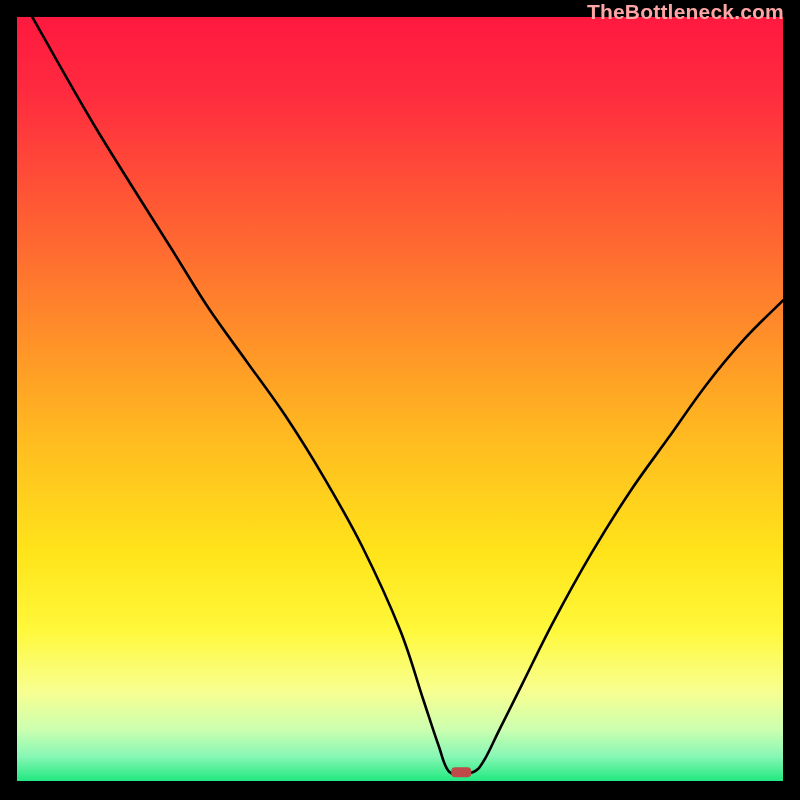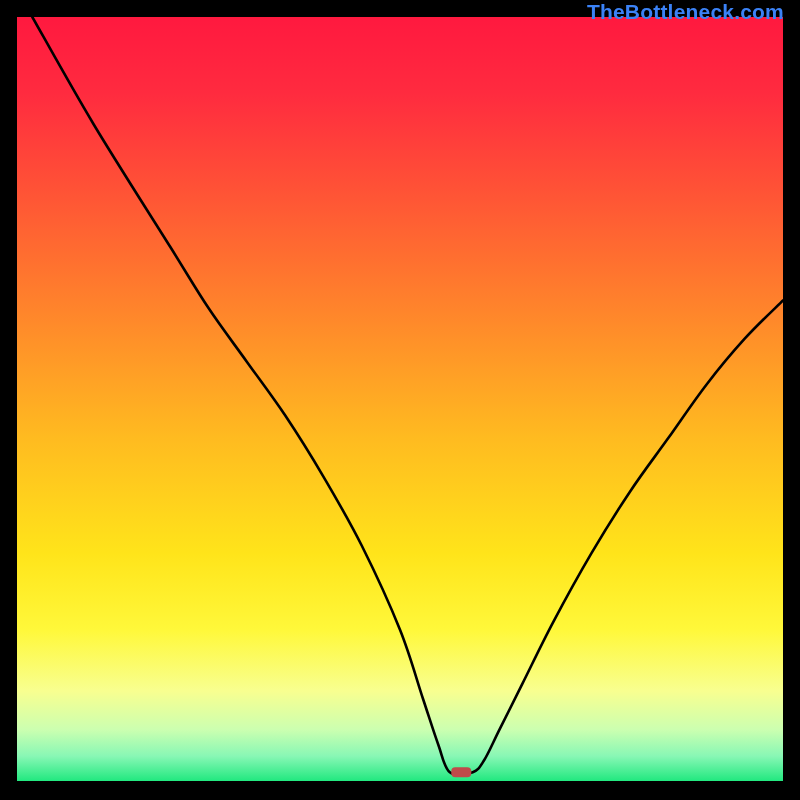--- a/index.html
+++ b/index.html
@@ -23,21 +23,21 @@
     width: 766px;
     height: 766px;
     overflow: hidden;
   }
   .watermark {
     position: absolute;
     top: 0px;
     right: 16px;
     font-size: 21px;
     font-weight: 600;
-    color: #3b82f6;
+    color: #fca5a5;
     letter-spacing: 0.2px;
     pointer-events: none;
     text-align: center;
   }
   svg { display: block; }
 </style>
 </head>
 <body>
 
 <div class="frame">

